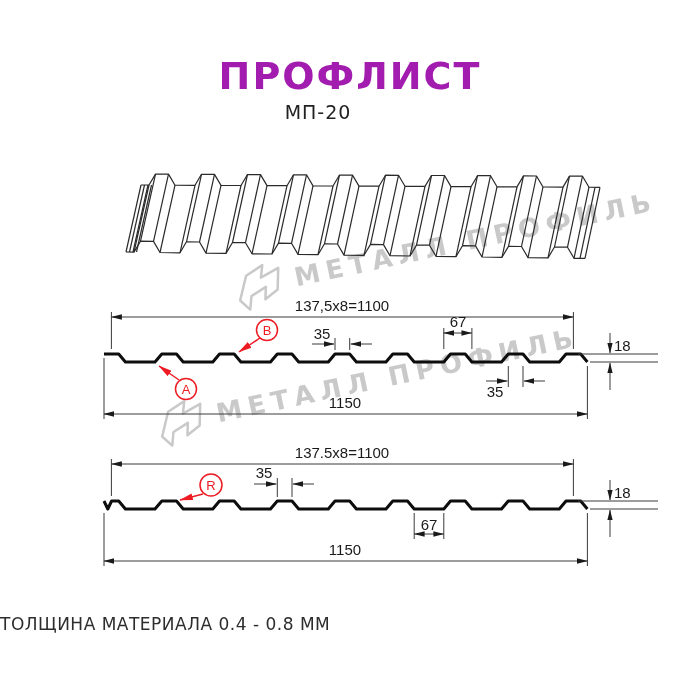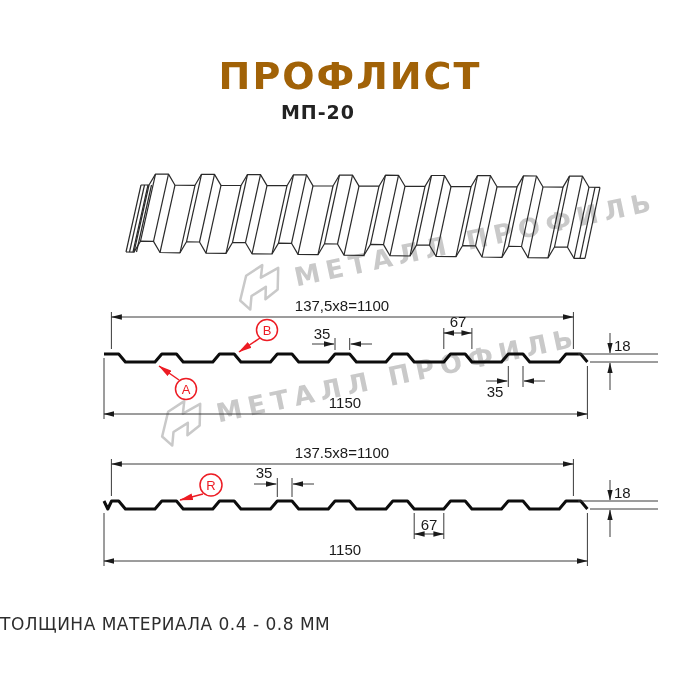--- a/index.html
+++ b/index.html
@@ -1,22 +1,22 @@
 <!DOCTYPE html>
 <html><head>
 <meta charset="utf-8">
 <style>
   html,body{margin:0;padding:0;background:#fff;}
   .canvas{position:relative;width:700px;height:700px;background:#fff;overflow:hidden;
           font-family:"Liberation Sans",sans-serif;}
   .title{position:absolute;top:54px;left:0;width:700px;text-align:center;
          font-family:"DejaVu Sans",sans-serif;font-weight:700;font-size:38px;
-         letter-spacing:2px;color:#a16207;}
+         letter-spacing:2px;color:#a21caf;}
   .subtitle{position:absolute;top:101px;left:0;width:636px;text-align:center;
-            font-family:"DejaVu Sans",sans-serif;font-weight:700;font-size:19px;
+            font-family:"DejaVu Sans",sans-serif;font-weight:400;font-size:19px;
             letter-spacing:1px;color:#222;}
   .footer{position:absolute;top:614px;left:0;width:700px;text-align:left;
           font-family:"DejaVu Sans",sans-serif;font-weight:500;font-size:17px;
           letter-spacing:0.5px;color:#2d2d2d;}
   svg{position:absolute;left:0;top:0;}
   .dim{font-family:"Liberation Sans",sans-serif;font-size:15px;fill:#1a1a1a;}
   .thin{stroke:#3a3a3a;stroke-width:1;fill:none;}
   .profile{stroke:#0d0d0d;stroke-width:3;fill:none;stroke-linejoin:round;}
   .red{stroke:#ed1c24;fill:none;stroke-width:1.5;}
   .redtxt{font-family:"Liberation Sans",sans-serif;font-size:13px;fill:#ed1c24;}

